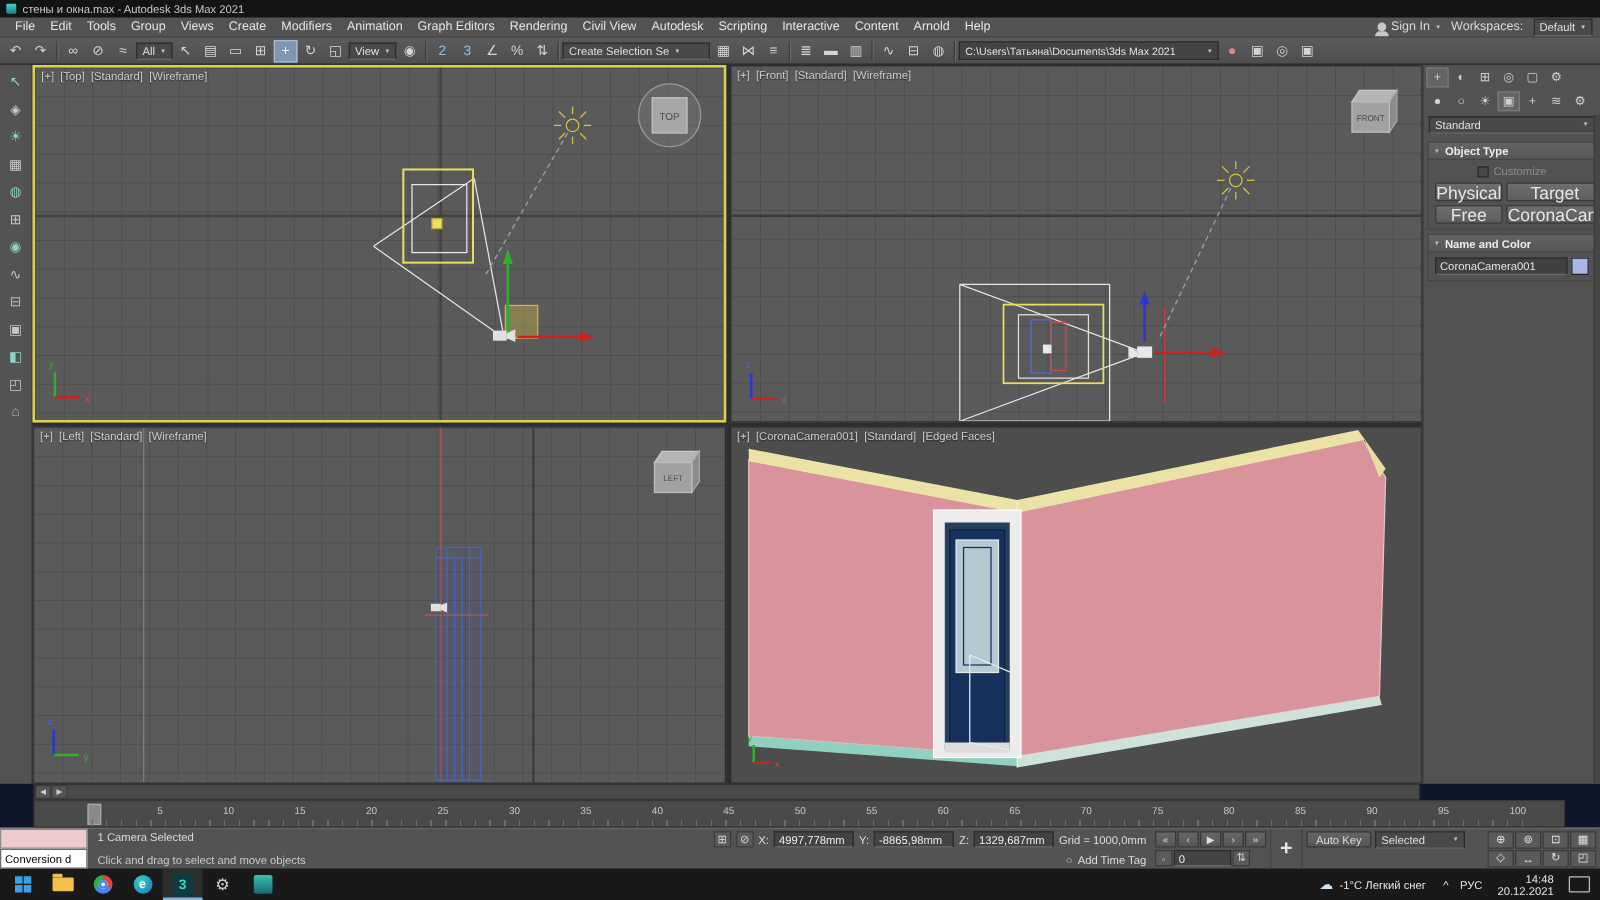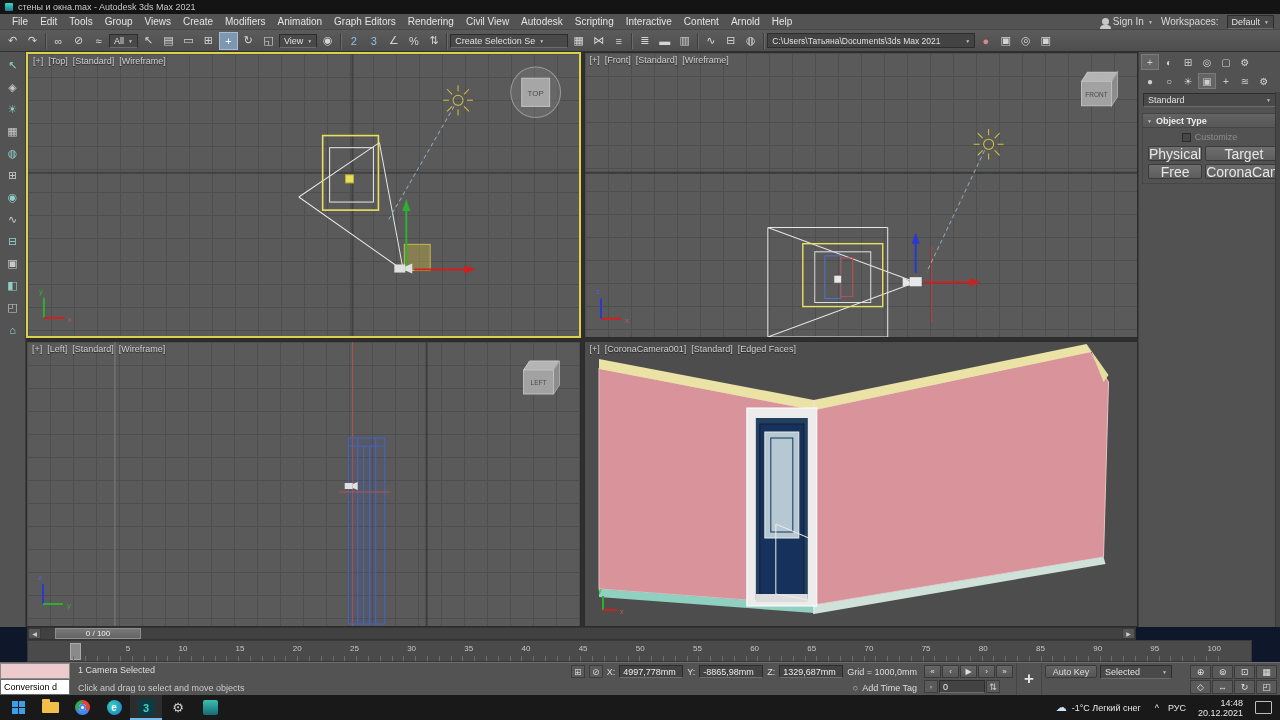--- a/index.html
+++ b/index.html
@@ -447,29 +447,40 @@
             <span>Customize</span>
           </div>
           <div class="btn-grid">
             <div class="cp-btn">Physical</div>
             <div class="cp-btn">Target</div>
             <div class="cp-btn">Free</div>
             <div class="cp-btn">CoronaCam</div>
           </div>
         </div>
       </div>
+      <div class="rollout">
+        <div class="roll-h">
+          <span class="caret">▼</span>
+          <span>Name and Color</span>
+        </div>
+        <div class="roll-body">
+          <div class="name-row">
+            <div class="name-field">
+              <span>CoronaCamera001</span>
+            </div>
+            <div class="swatch"></div>
+          </div>
+        </div>
+      </div>
       <div class="cp-scroll"></div>
     </aside>
   </div>
 
   <div class="timeslider">
     <div class="ts-btn">◀</div>
-    <div class="ts-track">
-      <div class="ts-handle">0 / 100</div>
-    </div>
     <div class="ts-btn">▶</div>
   </div>
 
   <div class="trackbar">
     <div class="frame-marker"></div>
     <div class="ticks">
       <span>0</span>
       <span>5</span>
       <span>10</span>
       <span>15</span>

